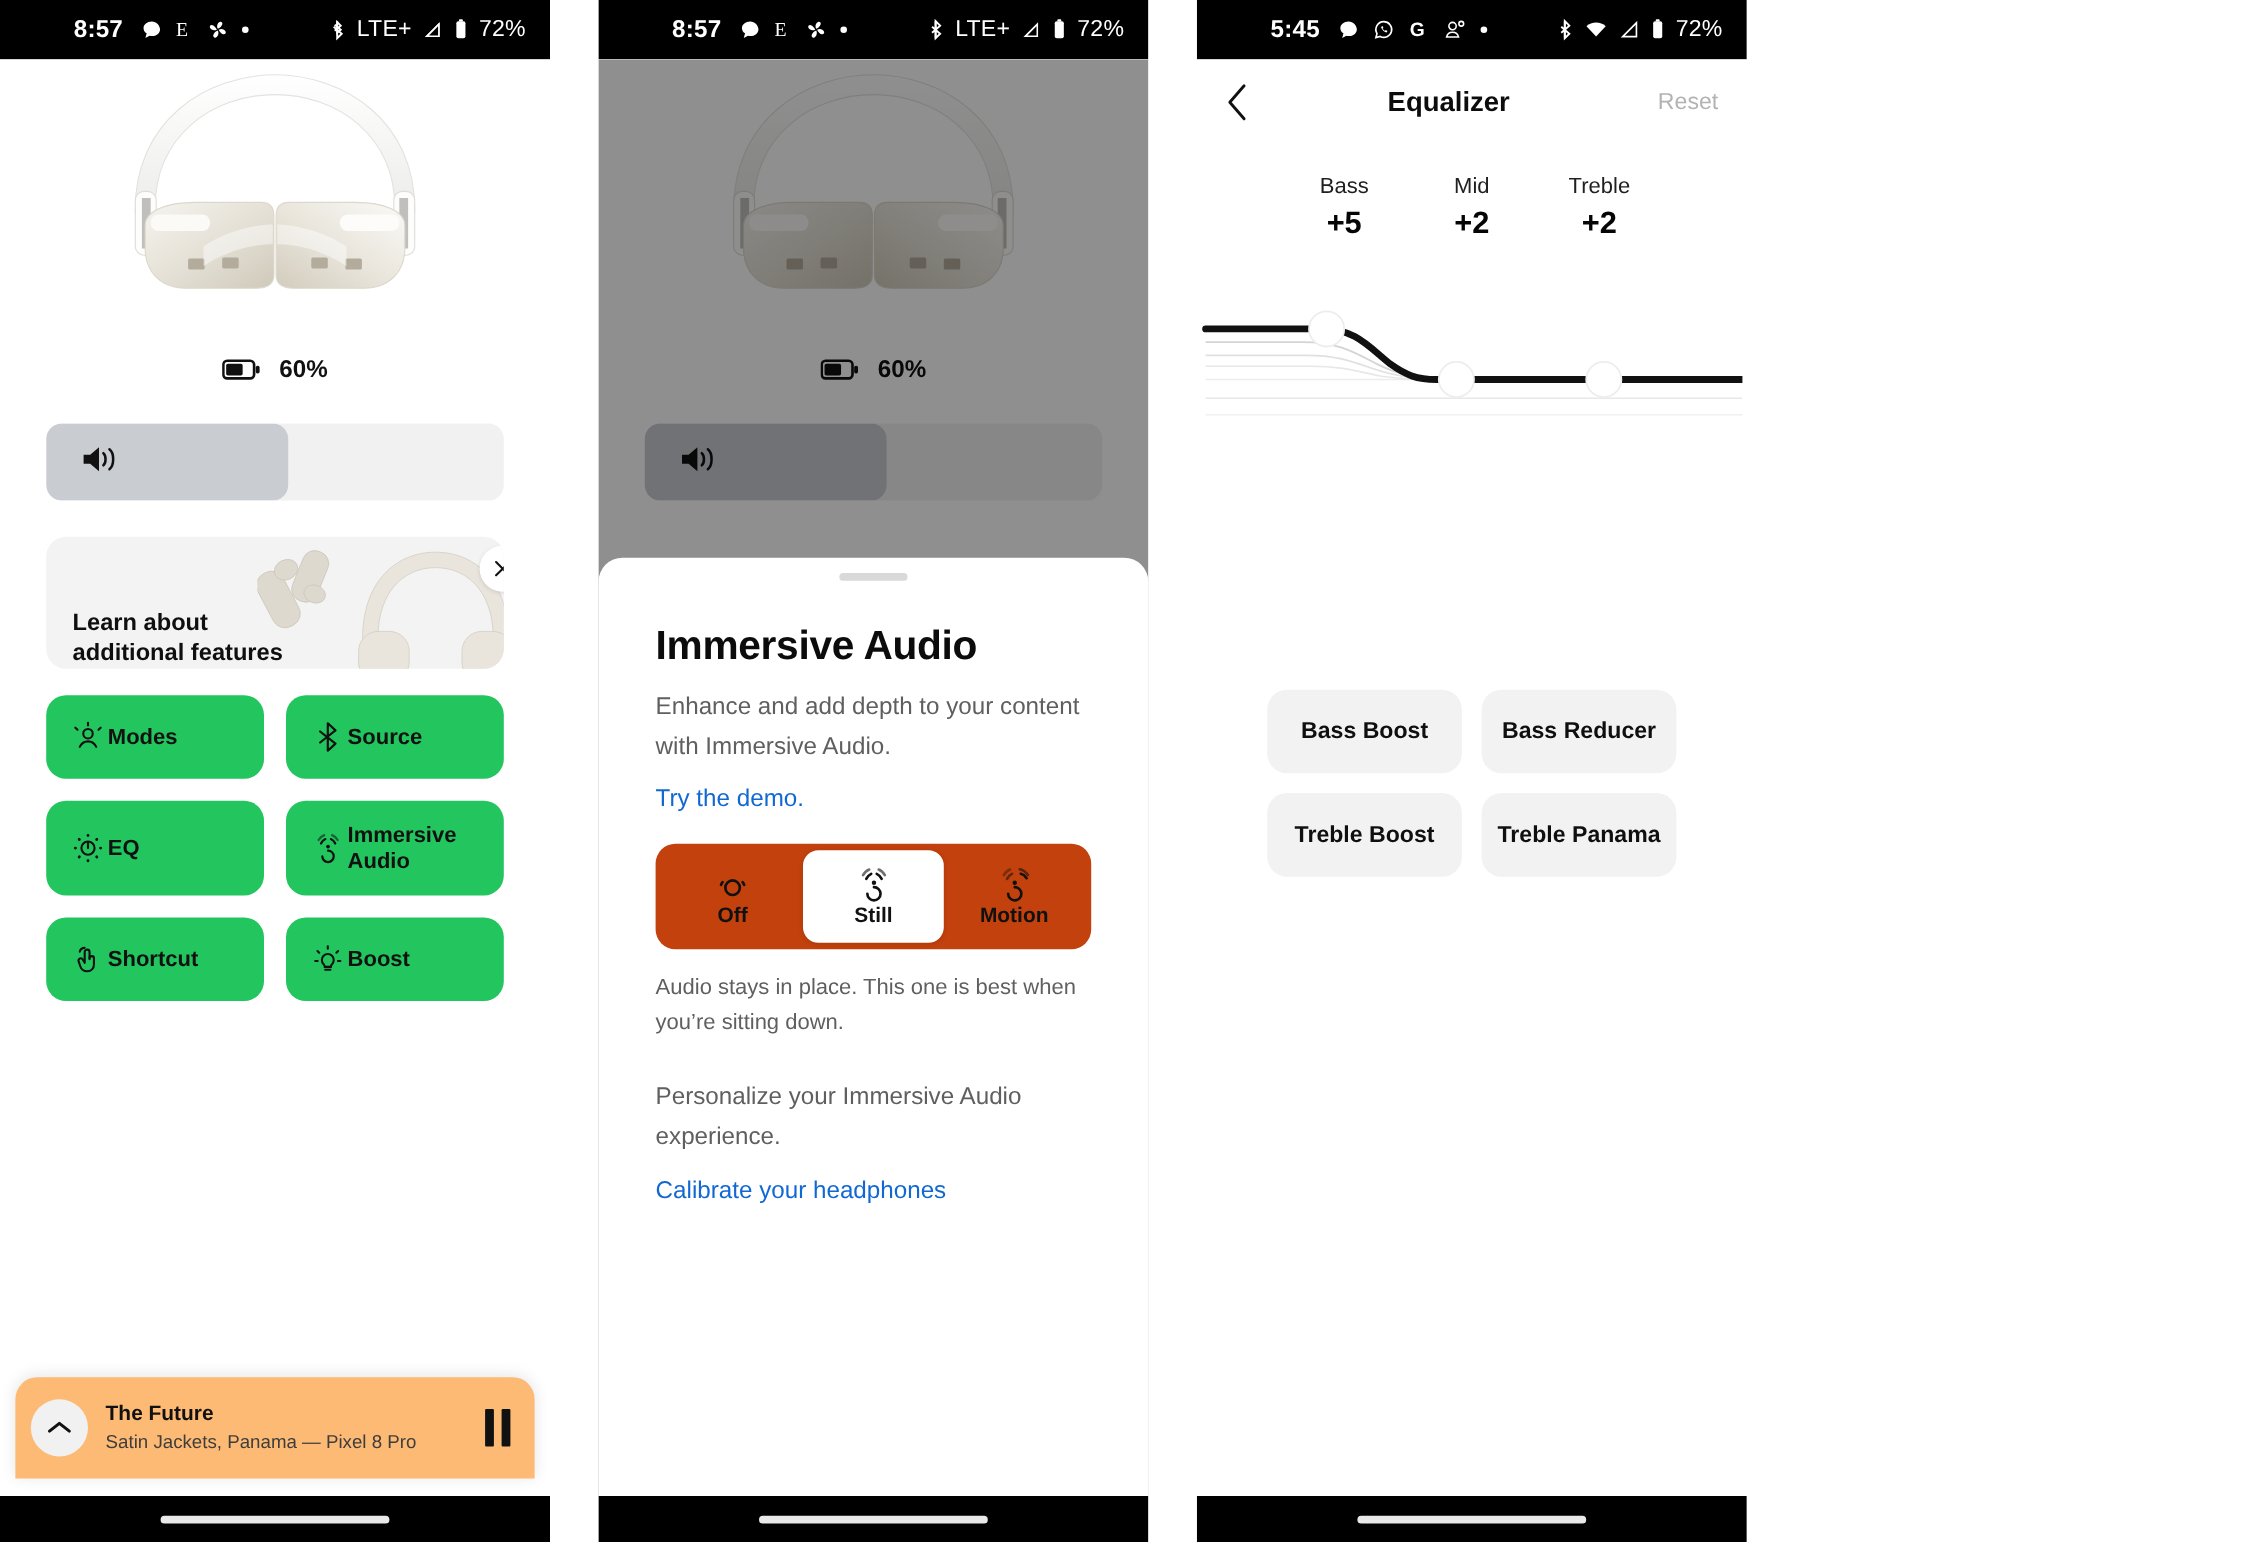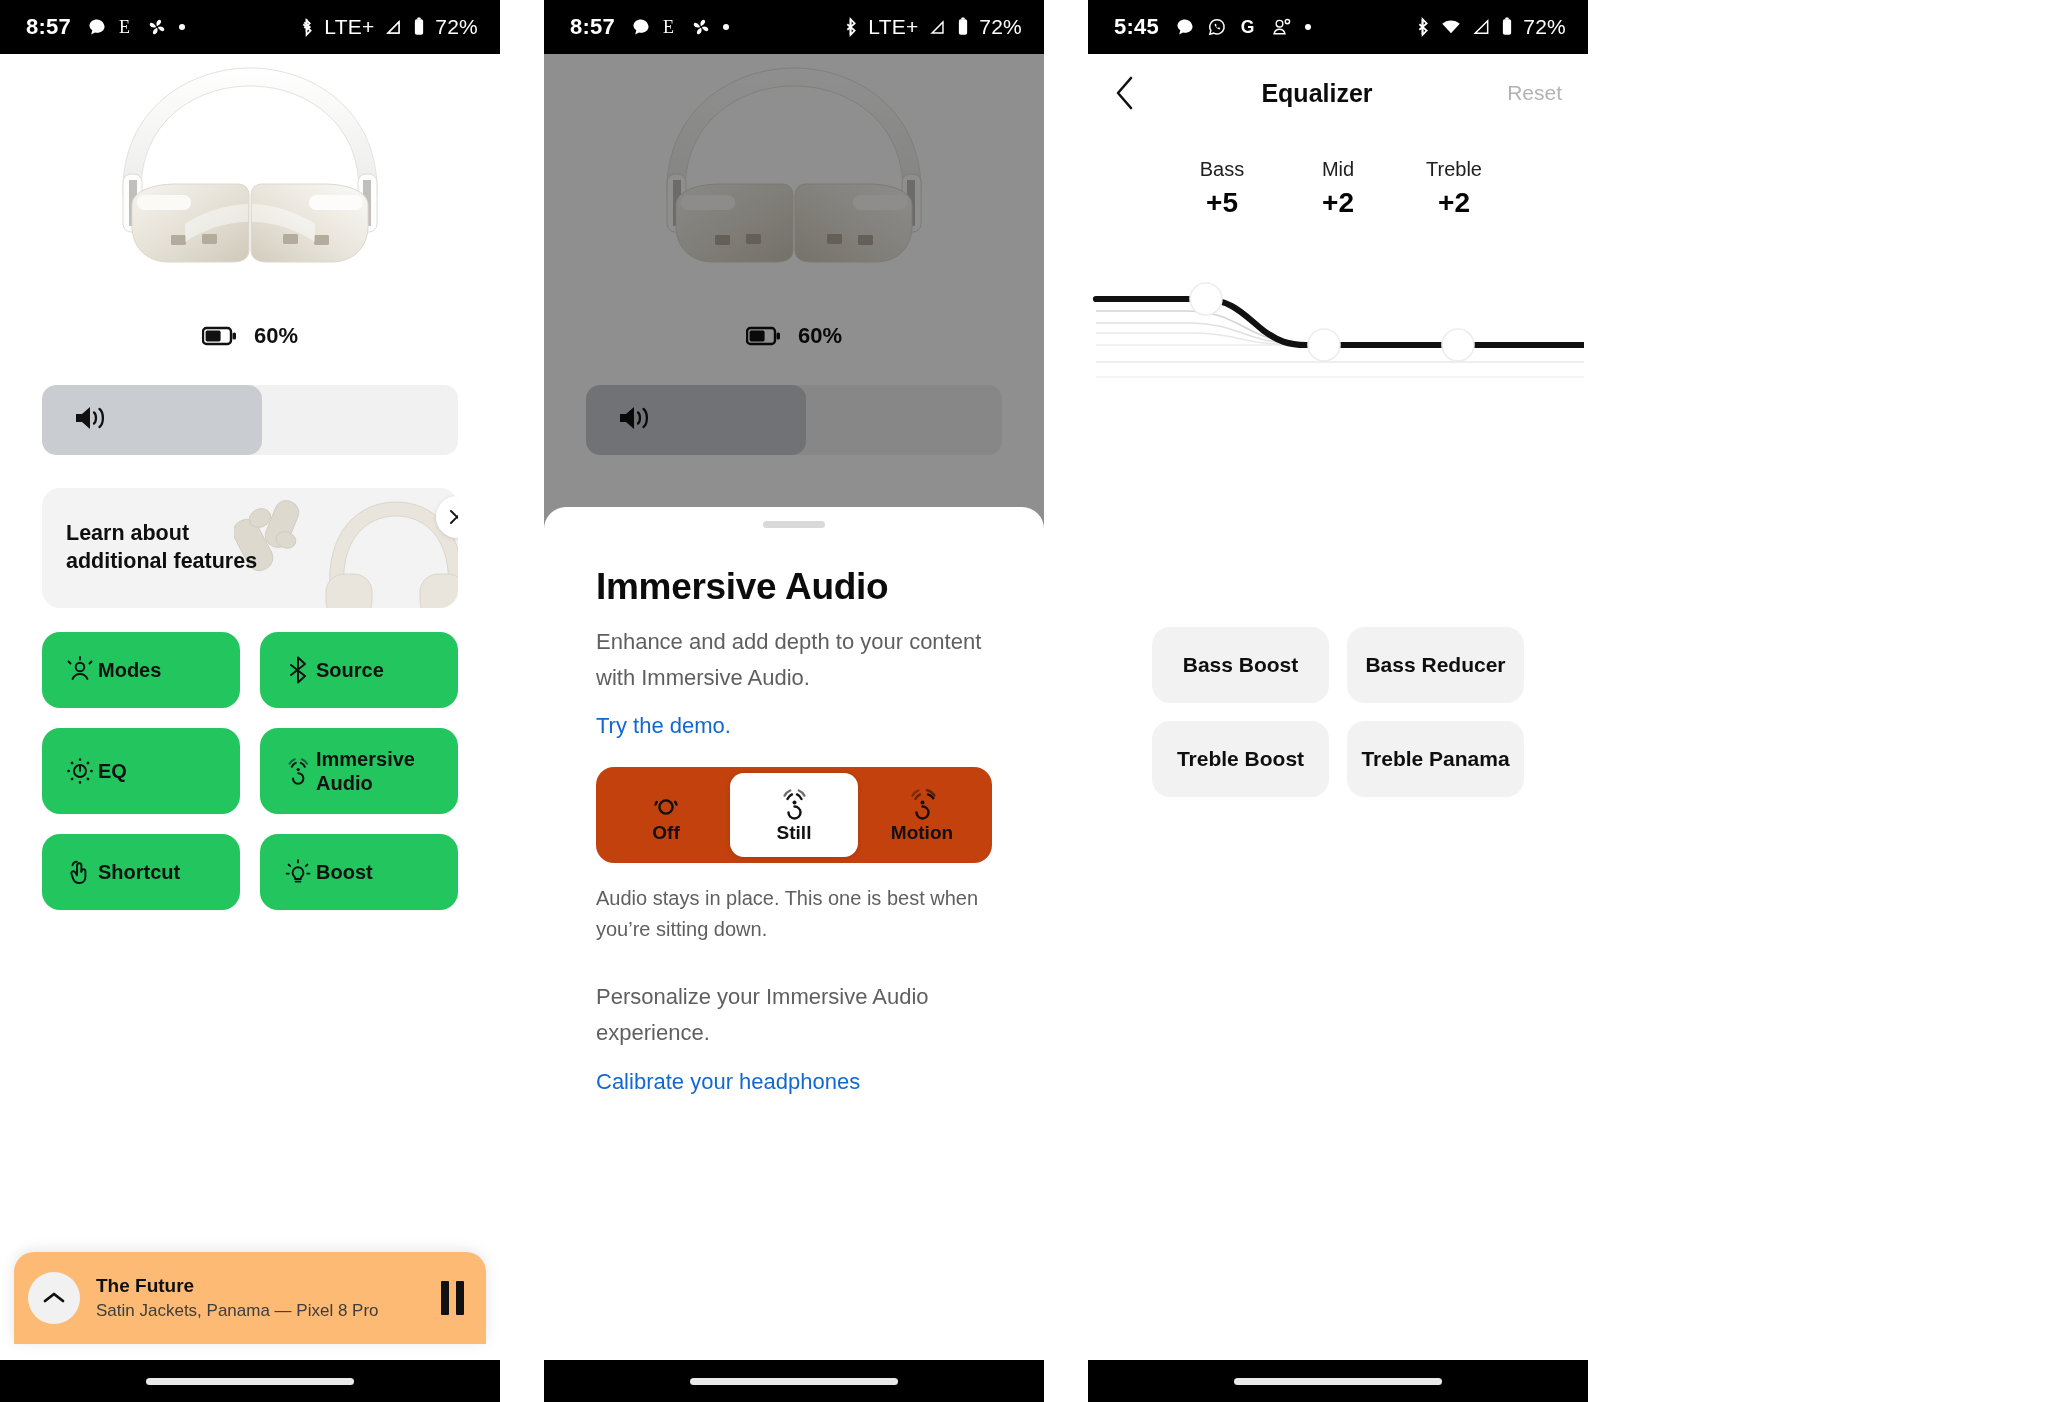--- a/index.html
+++ b/index.html
@@ -32,21 +32,21 @@
   .statusbar {
     height: 54px; flex: 0 0 54px;
     background: #000;
     color: #fff;
     display: flex;
     align-items: center;
     padding: 0 22px 0 26px;
     font-size: 21px;
     letter-spacing: .2px;
   }
-  .sb-left { display: flex; align-items: center; gap: 12px; }
+  .sb-left { display: flex; align-items: center; gap: 12px; margin-left: 41px; }
   .sb-right { margin-left: auto; display: flex; align-items: center; gap: 9px; }
   .sb-time { font-weight: 600; font-size: 22px; margin-right: 4px; }
   .sb-ico { display:inline-flex; align-items:center; justify-content:center; }
   .sb-ico svg { display:block; }
   .sb-batt-text { font-size: 21px; font-weight: 500; }
   .dot3 { width:6px; height:6px; border-radius:50%; background:#fff; display:inline-block; }
 
   
   .body {
     flex: 1 1 auto;
@@ -92,21 +92,21 @@
   }
 
   
   .learn-card {
     margin: 33px 42px 0 42px;
     height: 120px;
     background: #f3f3f3;
     border-radius: 18px;
     position: relative;
     overflow: hidden;
-    display:flex; align-items:center;
+    display:flex; align-items:flex-end;
   }
   .learn-text {
     padding-left: 24px;
     font-size: 21.5px; font-weight: 700; color: #0f0f0f;
     line-height: 1.28;
     z-index: 2;
   }
   .learn-art { position:absolute; right:-6px; top:-6px; width: 230px; height: 132px; }
   .close-btn {
     position:absolute; right: -20px; top: 8px;

